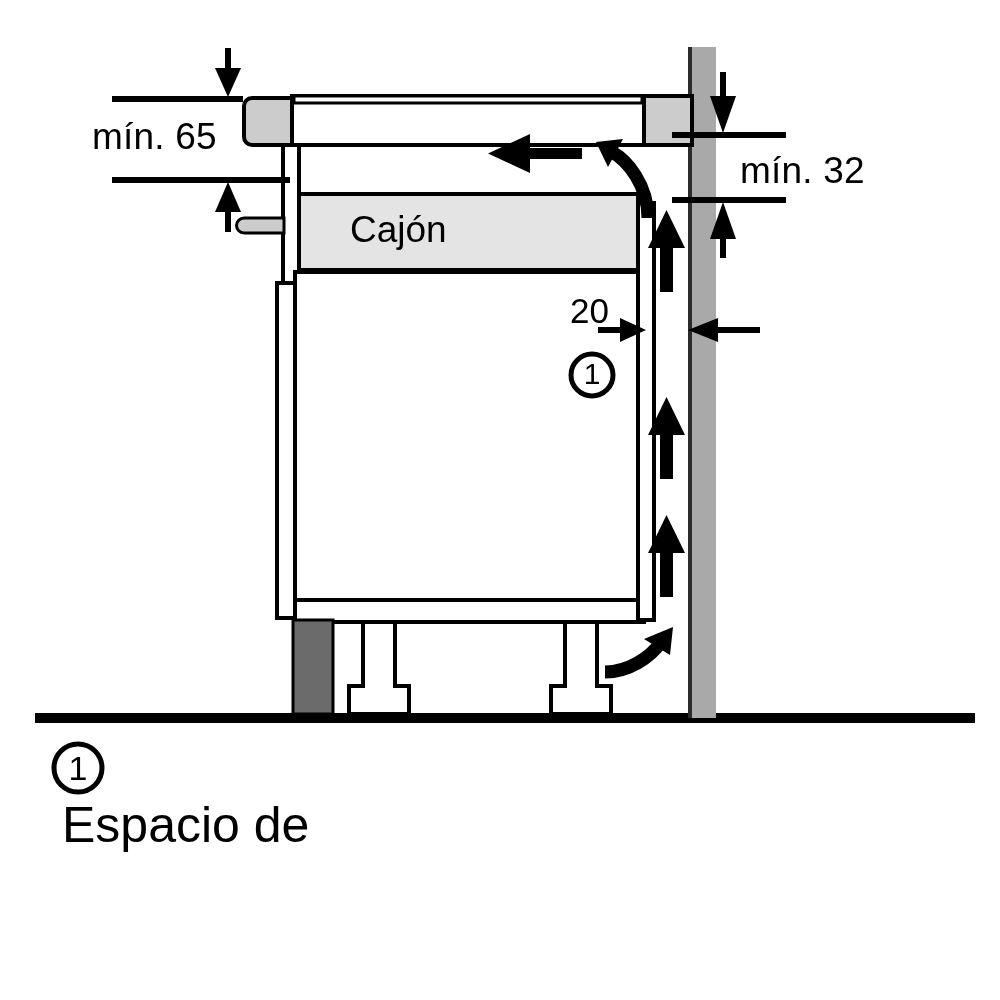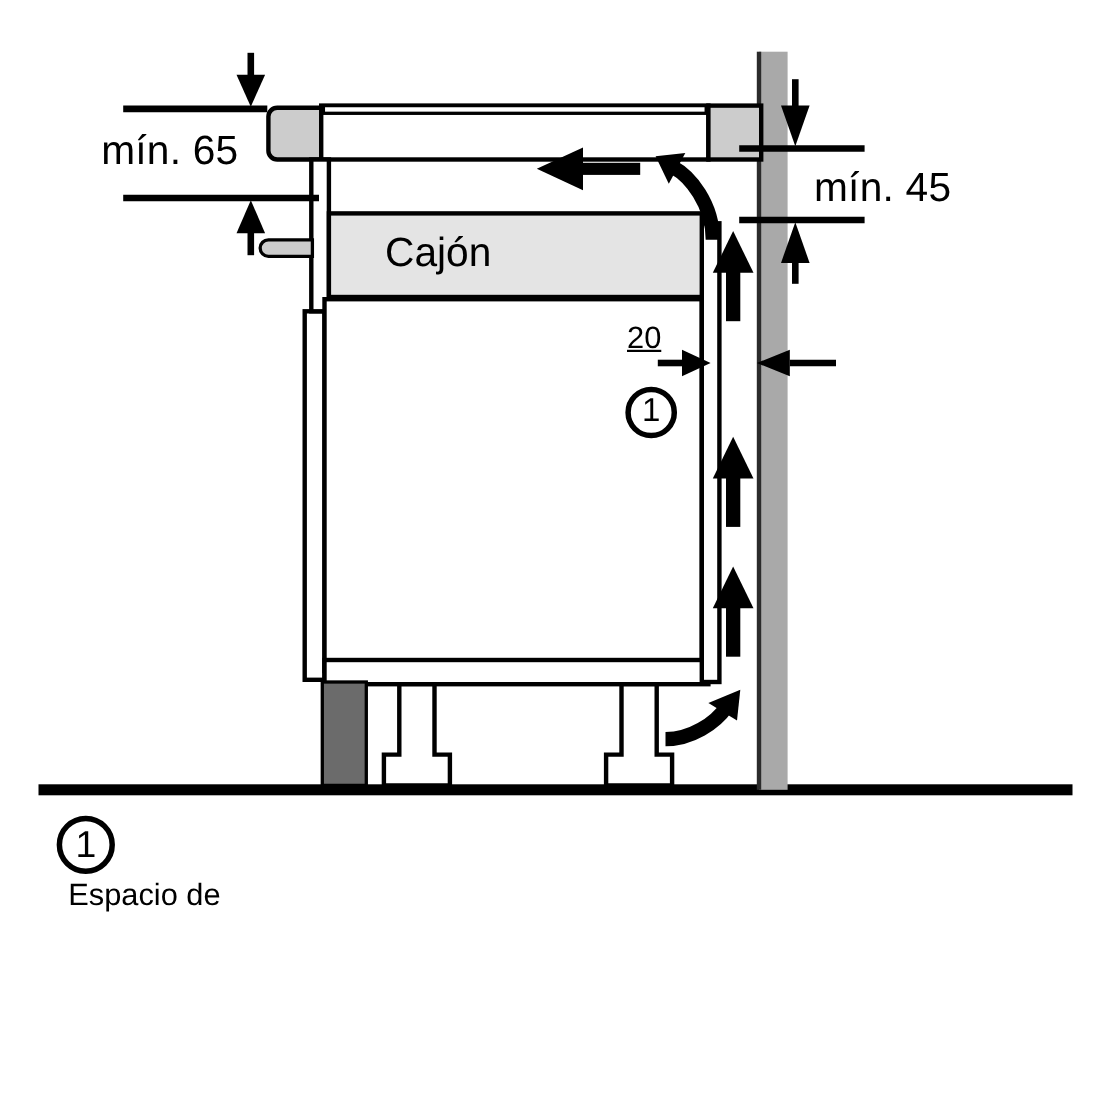--- a/index.html
+++ b/index.html
@@ -33,28 +33,27 @@
     white-space: pre;
     font-family: "Liberation Sans", sans-serif;
     color: #000000;
     line-height: 1;
   }
   .dim-label {
     font-size: 37px;
     letter-spacing: 0.2px;
   }
   .dim-small {
-    font-size: 28px;
-    text-decoration: underline;
+    font-size: 35px;
   }
   .part-label {
     font-size: 37px;
   }
   .legend-text {
-    font-size: 28px;
+    font-size: 50px;
   }
   .footer-text {
     font-size: 37px;
   }
   .callout-num {
     font-size: 30px;
     text-align: center;
   }
 </style>
 </head>
@@ -189,21 +188,21 @@
     </g>
 
     <g>
       <circle cx="78" cy="768" r="24" fill="#ffffff" stroke="#000000" stroke-width="5"></circle>
     </g>
 
   </svg>
 
   <div class="txt dim-label" style="left:92px; top:118px;">mín. 65</div>
 
-  <div class="txt dim-label" style="left:740px; top:152px;">mín. 45</div>
+  <div class="txt dim-label" style="left:740px; top:152px;">mín. 32</div>
 
   <div class="txt dim-small" style="left:570px; top:293px;">20</div>
 
   <div class="txt part-label" style="left:318px; top:211px;margin-left:32px;">Cajón</div>
 
   <div class="txt callout-num" style="left:577px; top:359px; width:30px;">1</div>
 
   <div class="txt callout-num" style="left:63px; top:751px; width:30px; font-size:34px;">1</div>
 
   <div class="txt legend-text" style="left:62px; top:800px;">Espacio de</div>

